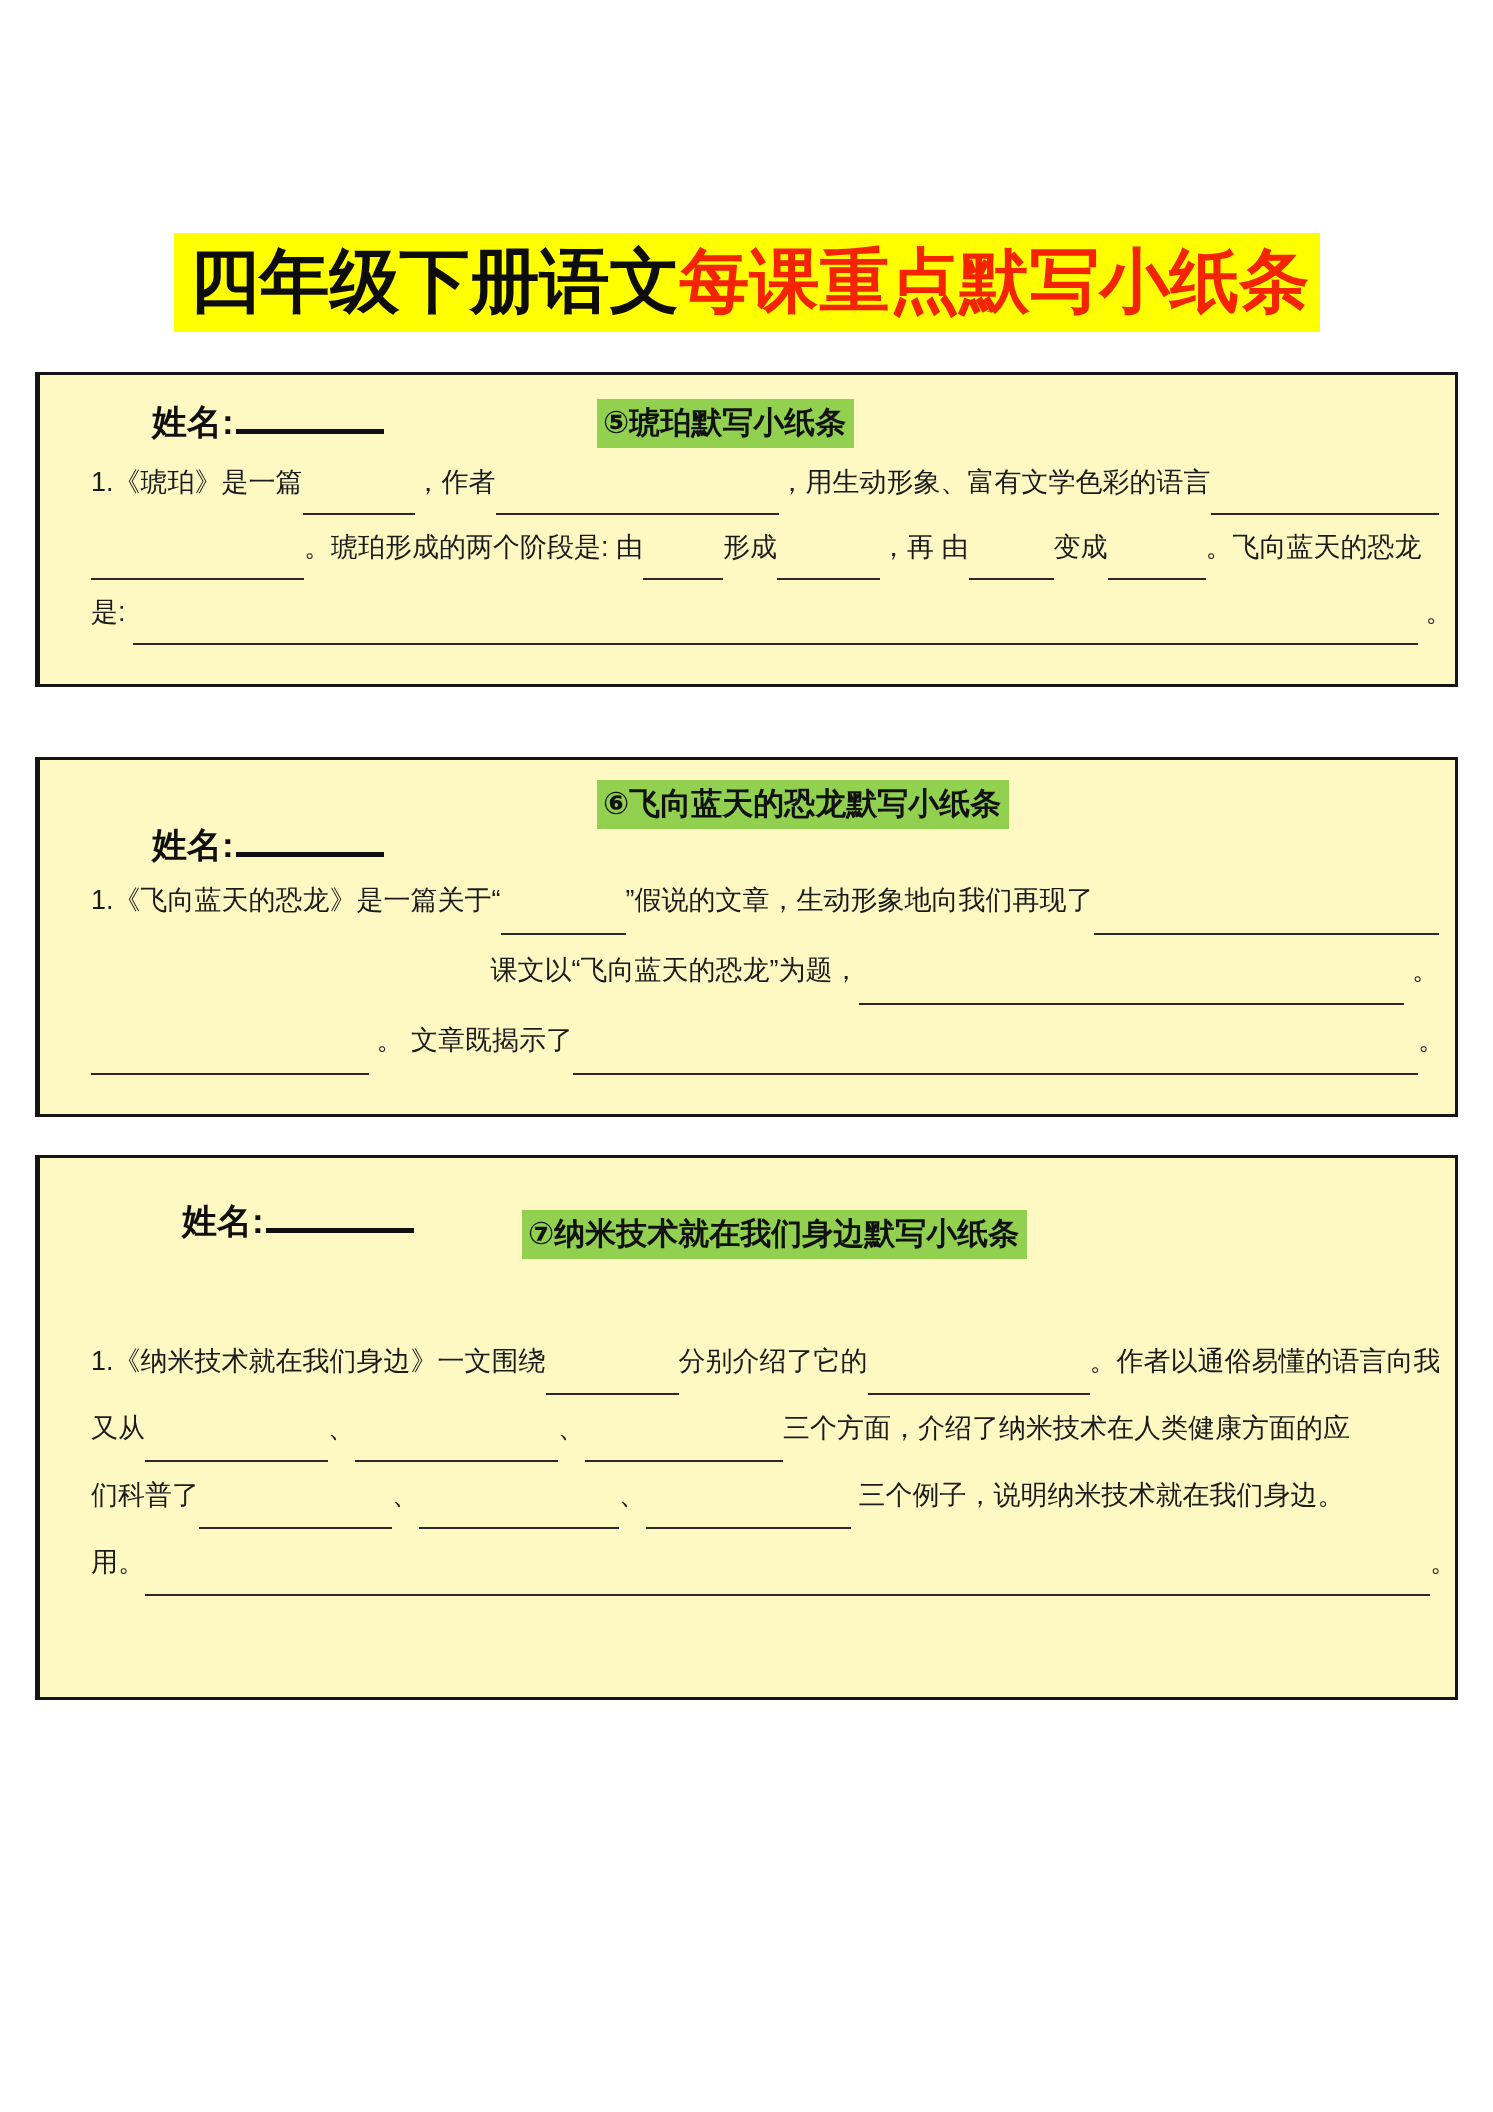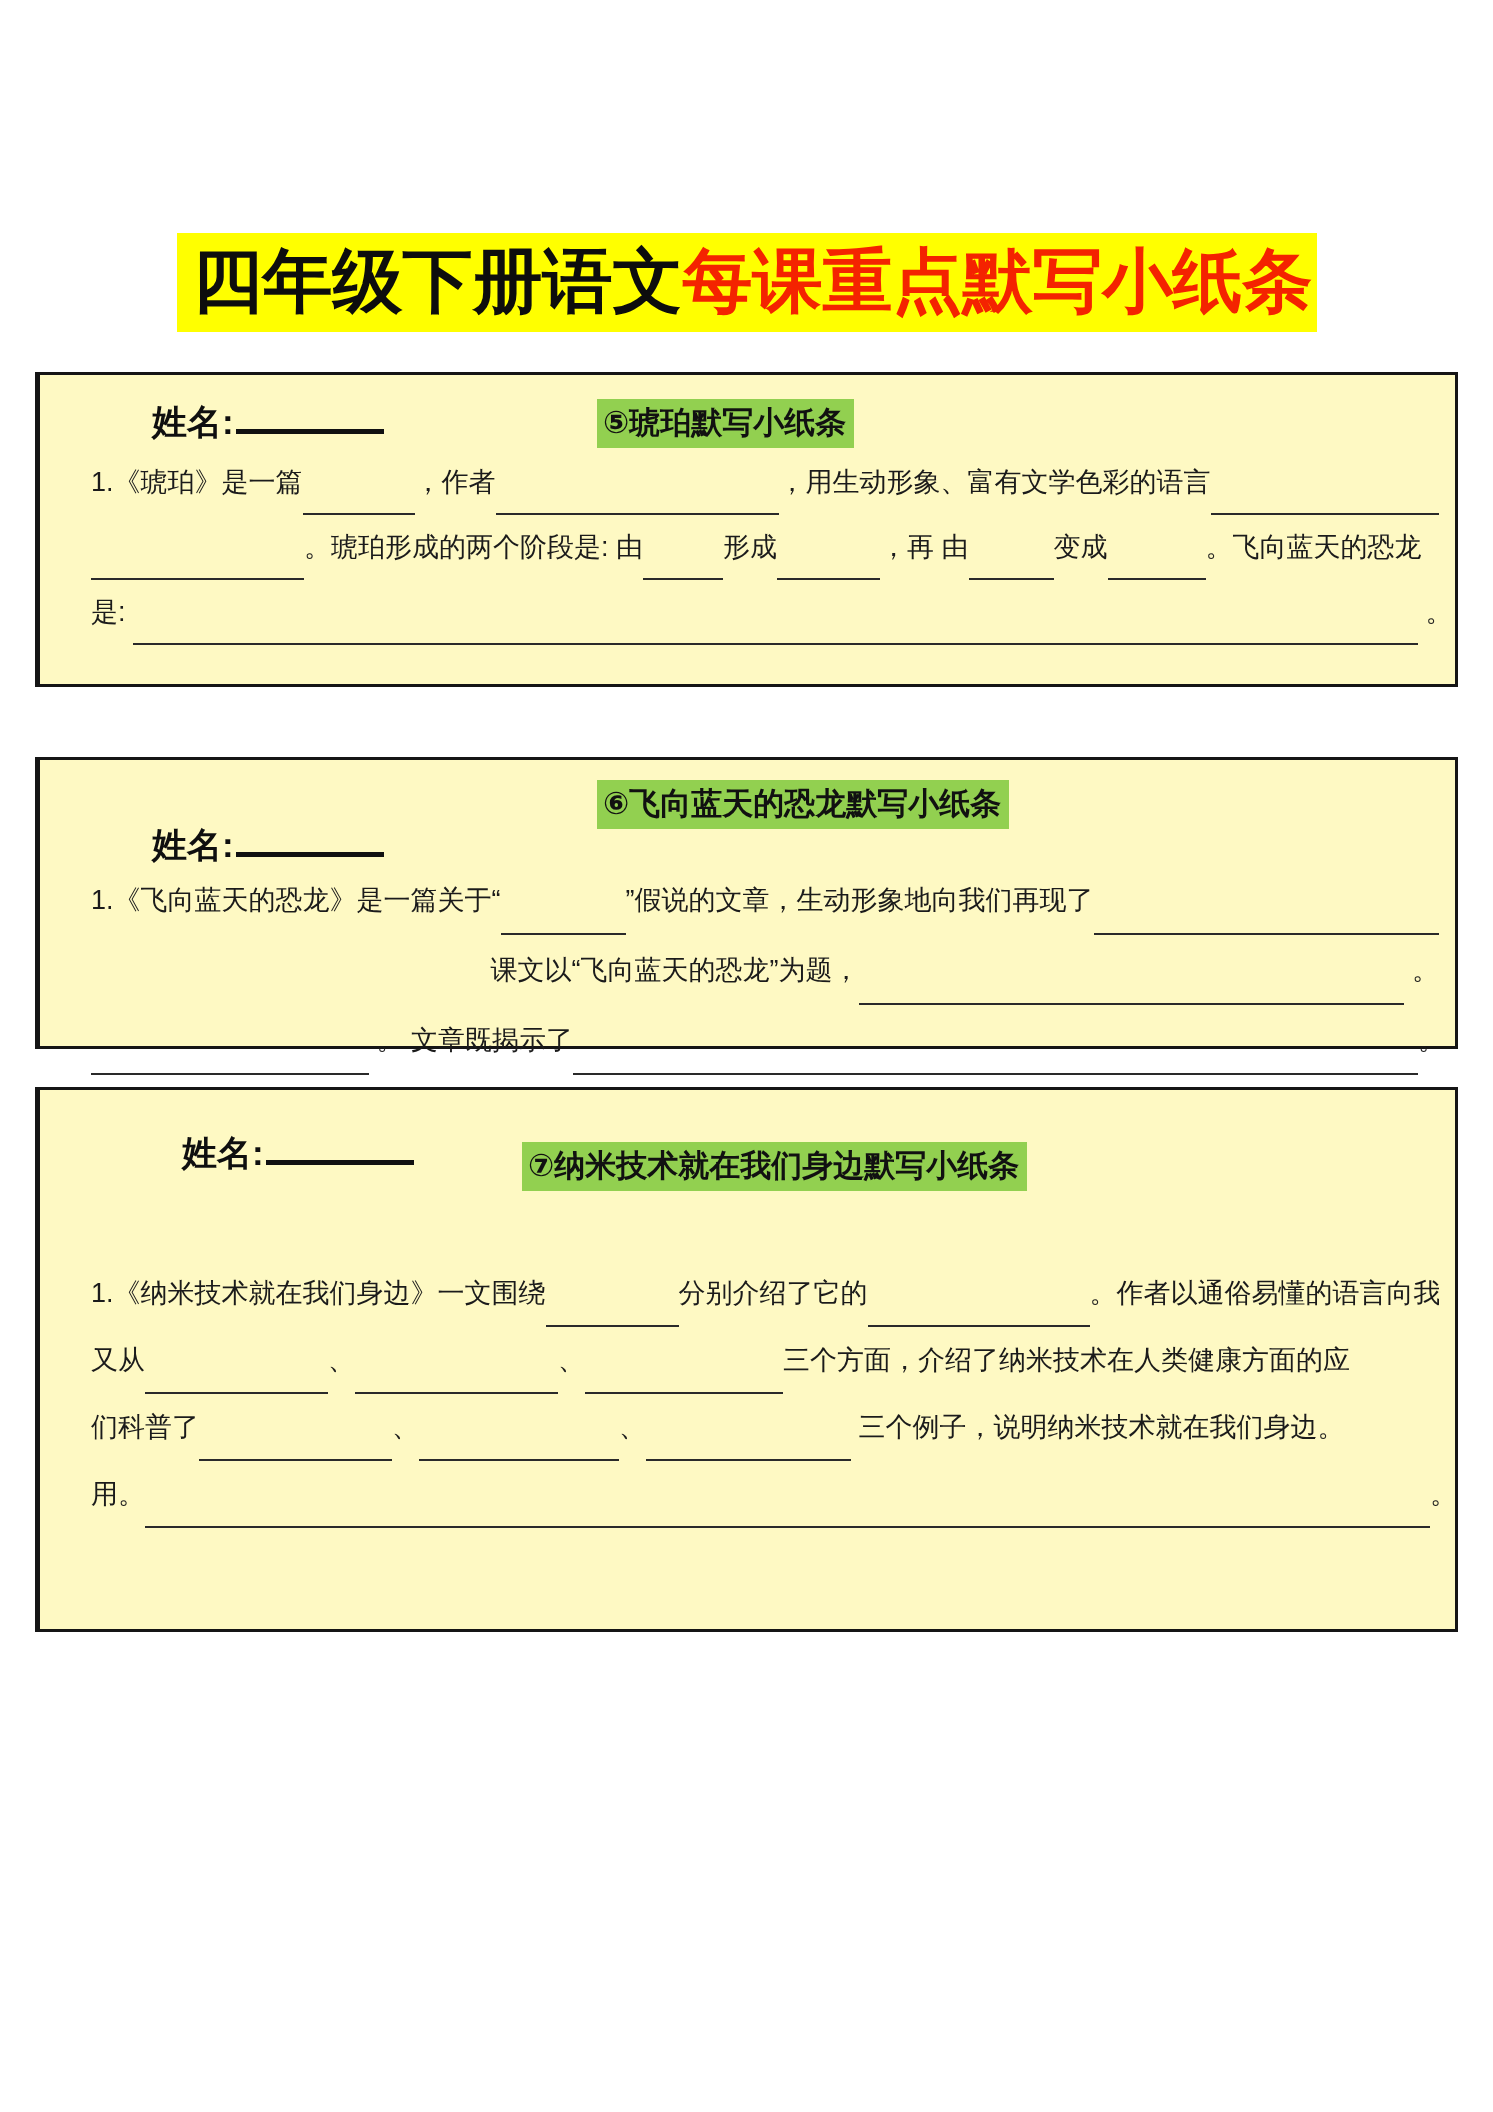--- a/index.html
+++ b/index.html
@@ -14,39 +14,39 @@
   .page{
     position:relative;
     width:1493px;height:2112px;
     background:#ffffff;
     overflow:hidden;
   }
   .title-banner{
     display:table;
     margin:233px auto 8px auto;
     background:var(--highlight-yellow);
-    padding:10px 4px 12px 16px;
+    padding:10px 10px 12px 16px;
     font-size:70px;
     font-weight:800;
     line-height:1.1;
     white-space:nowrap;
   }
   .title-black{color:#0d0d0d;}
   .title-red{color:var(--title-red);}
   .wbox{
     position:relative;
     margin:13px 35px;
     width:1423px;
     border:3px solid #151515;
     border-left-width:5px;
     background:#fef9c3;
     padding-left:33px;
   }
   .box-1{margin-top:40px;height:315px;}
-  .box-2{margin-top:70px;height:292px;}
+  .box-2{margin-top:70px;height:360px;}
   .box-3{margin-top:38px;height:545px;}
   .name-block{
     position:absolute;
     white-space:nowrap;
     font-size:35px;
     font-weight:700;
     color:#0f0f0f;
   }
   .name-line{
     display:inline-block;

